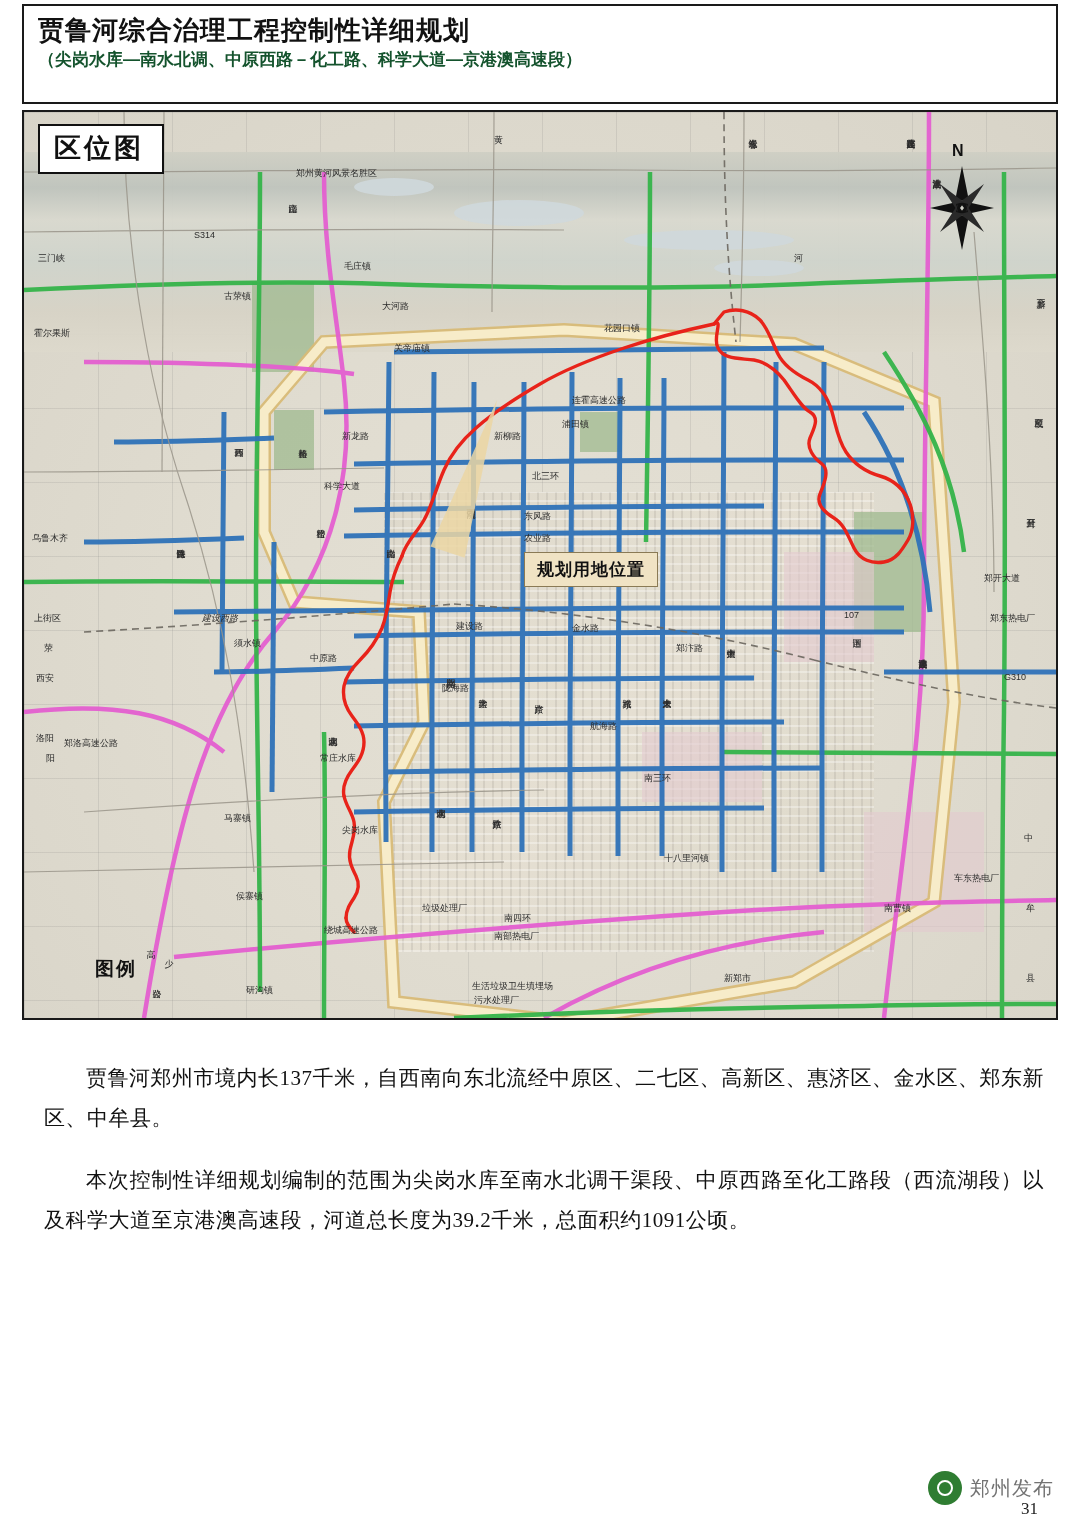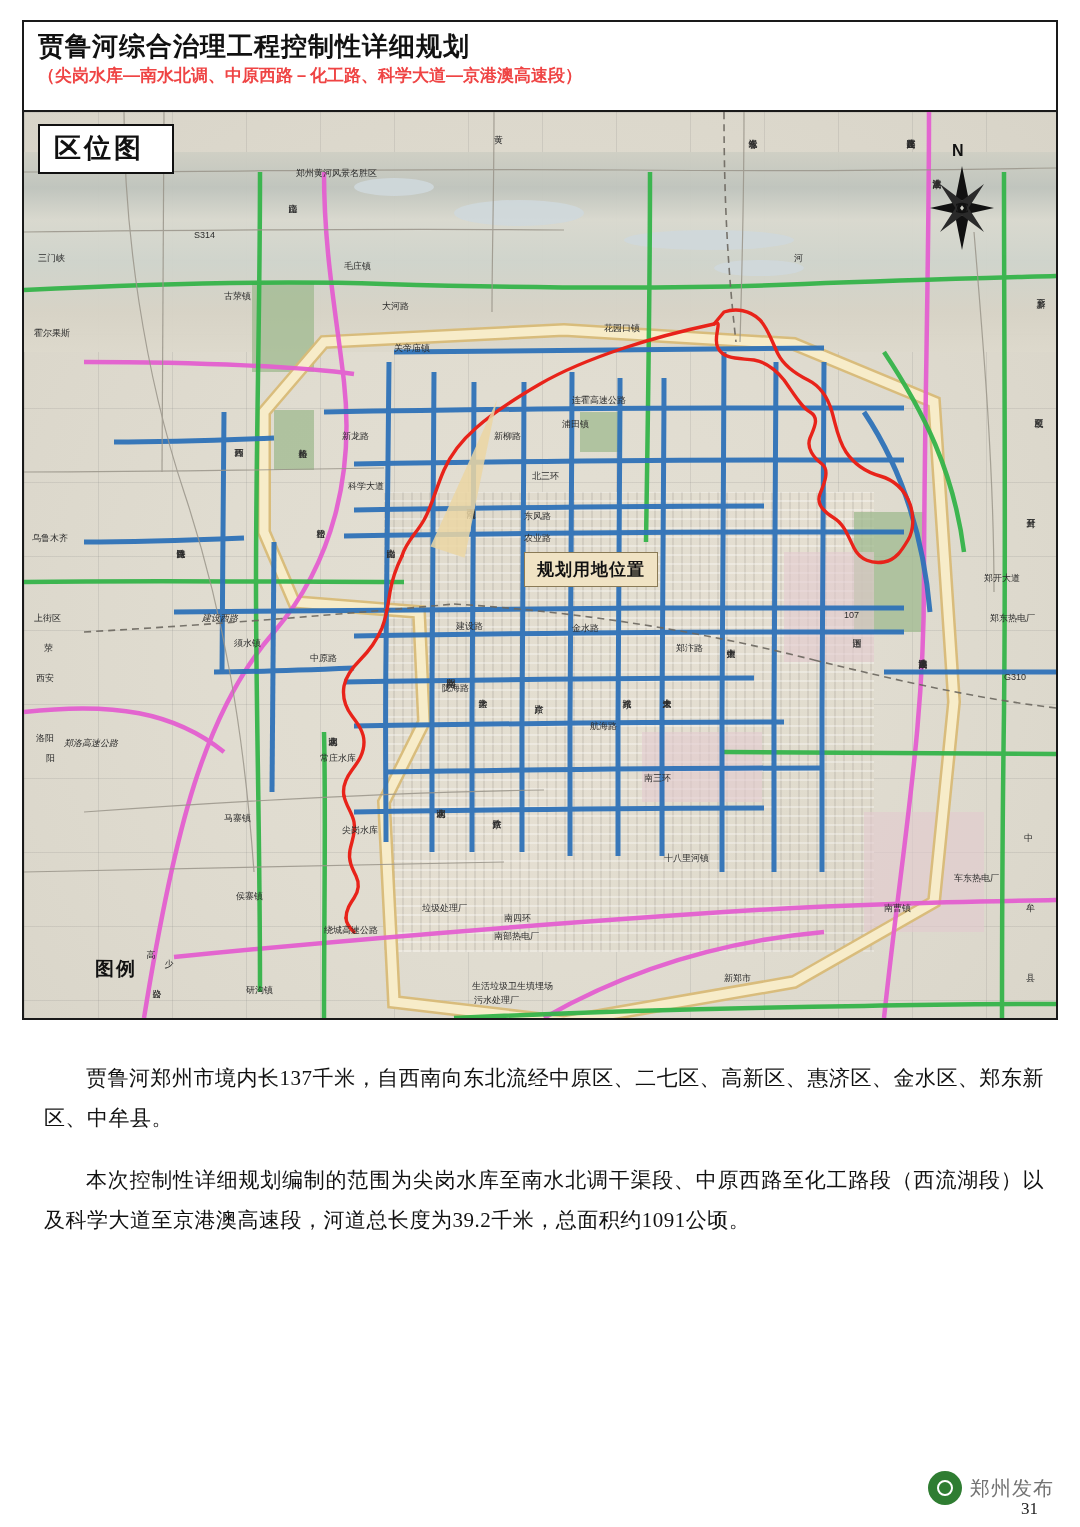--- a/index.html
+++ b/index.html
@@ -19,40 +19,40 @@
     left: 0; top: 0;
     width: 1080px;
     height: 1527px;
     background: #ffffff;
   }
 
   
   .title-box {
     position: absolute;
     left: 22px;
-    top: 20px;
+    top: 4px;
     width: 1036px;
     height: 100px;
     border: 2px solid #1a1a1a;
     box-sizing: border-box;
     background: #fff;
     padding: 8px 0 0 14px;
   }
   .title-main {
     font-size: 26px;
     font-weight: bold;
     color: #111;
     letter-spacing: 1px;
     line-height: 32px;
     white-space: nowrap;
   }
   .title-sub {
     font-size: 17px;
     font-weight: bold;
-    color: #ef4444;
+    color: #14532d;
     line-height: 28px;
     white-space: nowrap;
   }
 
   
   .map-frame {
     position: absolute;
     left: 22px;
     top: 110px;
     width: 1036px;
@@ -148,21 +148,21 @@
     text-orientation: upright;
     letter-spacing: 0px;
   }
 
   
   .locus-tag {
     position: absolute;
     left: 14px; top: 12px;
     border: 2px solid #111;
     background: #fff;
-    padding: 4px 28px 6px 14px;
+    padding: 4px 18px 6px 14px;
     font-size: 27px;
     font-weight: bold;
     letter-spacing: 3px;
     color: #111;
   }
 
   
   .compass {
     position: absolute;
     right: 58px;
@@ -467,21 +467,21 @@
           <div class="mlabel" style="left: 580px; top: 210px;">花园口镇</div>
           <div class="mlabel v" style="left: 722px; top: 20px;">客运专线</div>
           <div class="mlabel v" style="left: 880px; top: 20px;">连霍高速公路</div>
           <div class="mlabel" style="left: 370px; top: 230px;">关帝庙镇</div>
           <div class="mlabel" style="left: 548px; top: 282px;">连霍高速公路</div>
           <div class="mlabel" style="left: 318px; top: 318px;">新龙路</div>
           <div class="mlabel" style="left: 470px; top: 318px;">新柳路</div>
           <div class="mlabel" style="left: 538px; top: 306px;">浦田镇</div>
           <div class="mlabel v" style="left: 272px; top: 330px;">长椿路</div>
           <div class="mlabel v" style="left: 208px; top: 330px;">西四环</div>
-          <div class="mlabel" style="left: 324px; top: 368px;">科学大道</div>
+          <div class="mlabel" style="left: 300px; top: 368px;">科学大道</div>
           <div class="mlabel" style="left: 508px; top: 358px;">北三环</div>
           <div class="mlabel" style="left: 500px; top: 398px;">东风路</div>
           <div class="mlabel v" style="left: 290px; top: 410px;">雪松路</div>
           <div class="mlabel" style="left: 500px; top: 420px;">农业路</div>
           <div class="mlabel v" style="left: 548px; top: 440px;">化工路</div>
           <div class="mlabel v" style="left: 440px; top: 390px;">西流湖</div>
           <div class="mlabel v" style="left: 360px; top: 430px;">嵩山路</div>
           <div class="mlabel" style="left: 178px; top: 500px; font-style: italic;">建设西路</div>
           <div class="mlabel" style="left: 210px; top: 525px;">须水镇</div>
           <div class="mlabel" style="left: 286px; top: 540px;">中原路</div>
@@ -503,21 +503,21 @@
           <div class="mlabel v" style="left: 892px; top: 540px;">京港澳高速公路</div>
           <div class="mlabel" style="left: 966px; top: 500px; text-align: right;">郑东热电厂</div>
           <div class="mlabel" style="left: 980px; top: 560px;">G310</div>
           <div class="mlabel v" style="left: 1000px; top: 400px;">至开封</div>
           <div class="mlabel" style="left: 960px; top: 460px;">郑开大道</div>
           <div class="mlabel" style="left: 620px; top: 660px; text-align: center;">南三环</div>
           <div class="mlabel" style="left: 480px; top: 800px;">南四环</div>
           <div class="mlabel" style="left: 470px; top: 818px;">南部热电厂</div>
           <div class="mlabel" style="left: 640px; top: 740px;">十八里河镇</div>
           <div class="mlabel" style="left: 300px; top: 812px;">绕城高速公路</div>
-          <div class="mlabel" style="left: 40px; top: 625px; font-style: italic;">郑洛高速公路</div>
+          <div class="mlabel" style="left: 40px; top: 625px;">郑洛高速公路</div>
           <div class="mlabel v" style="left: 302px; top: 618px;">南水北调</div>
           <div class="mlabel v" style="left: 410px; top: 690px;">南水北调</div>
           <div class="mlabel" style="left: 318px; top: 712px;">尖岗水库</div>
           <div class="mlabel" style="left: 296px; top: 640px;">常庄水库</div>
           <div class="mlabel" style="left: 200px; top: 700px;">马寨镇</div>
           <div class="mlabel" style="left: 212px; top: 778px;">侯寨镇</div>
           <div class="mlabel" style="left: 398px; top: 790px;">垃圾处理厂</div>
           <div class="mlabel" style="left: 448px; top: 868px;">生活垃圾卫生填埋场</div>
           <div class="mlabel" style="left: 450px; top: 882px;">污水处理厂</div>
           <div class="mlabel" style="left: 222px; top: 872px;">研沟镇</div>

